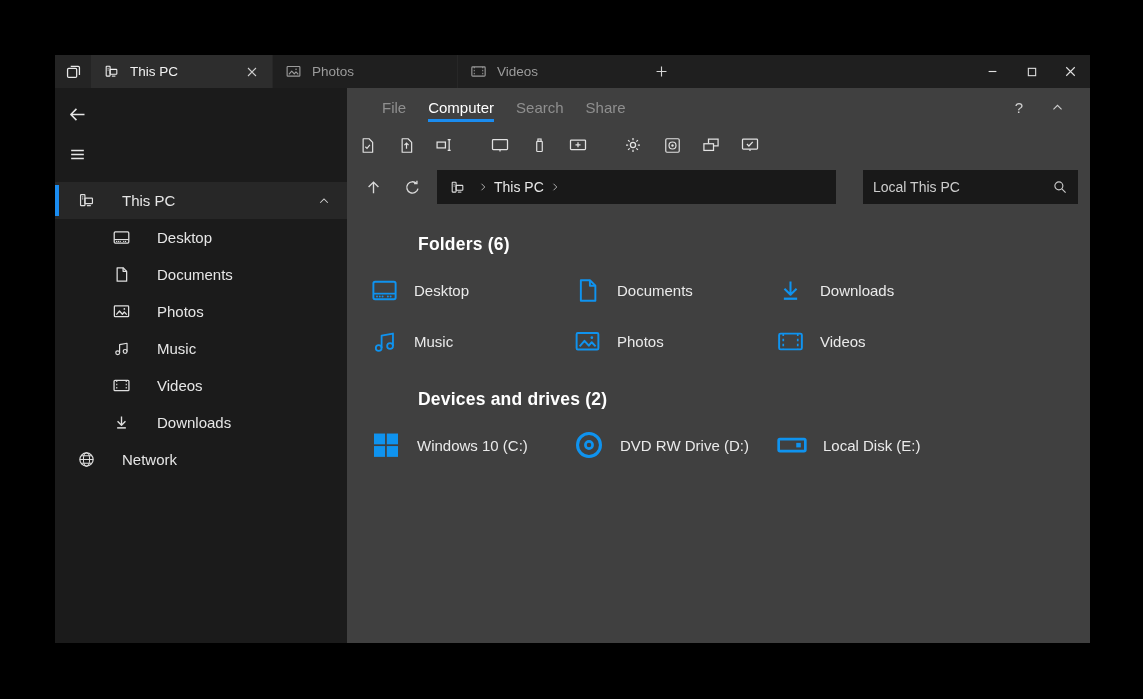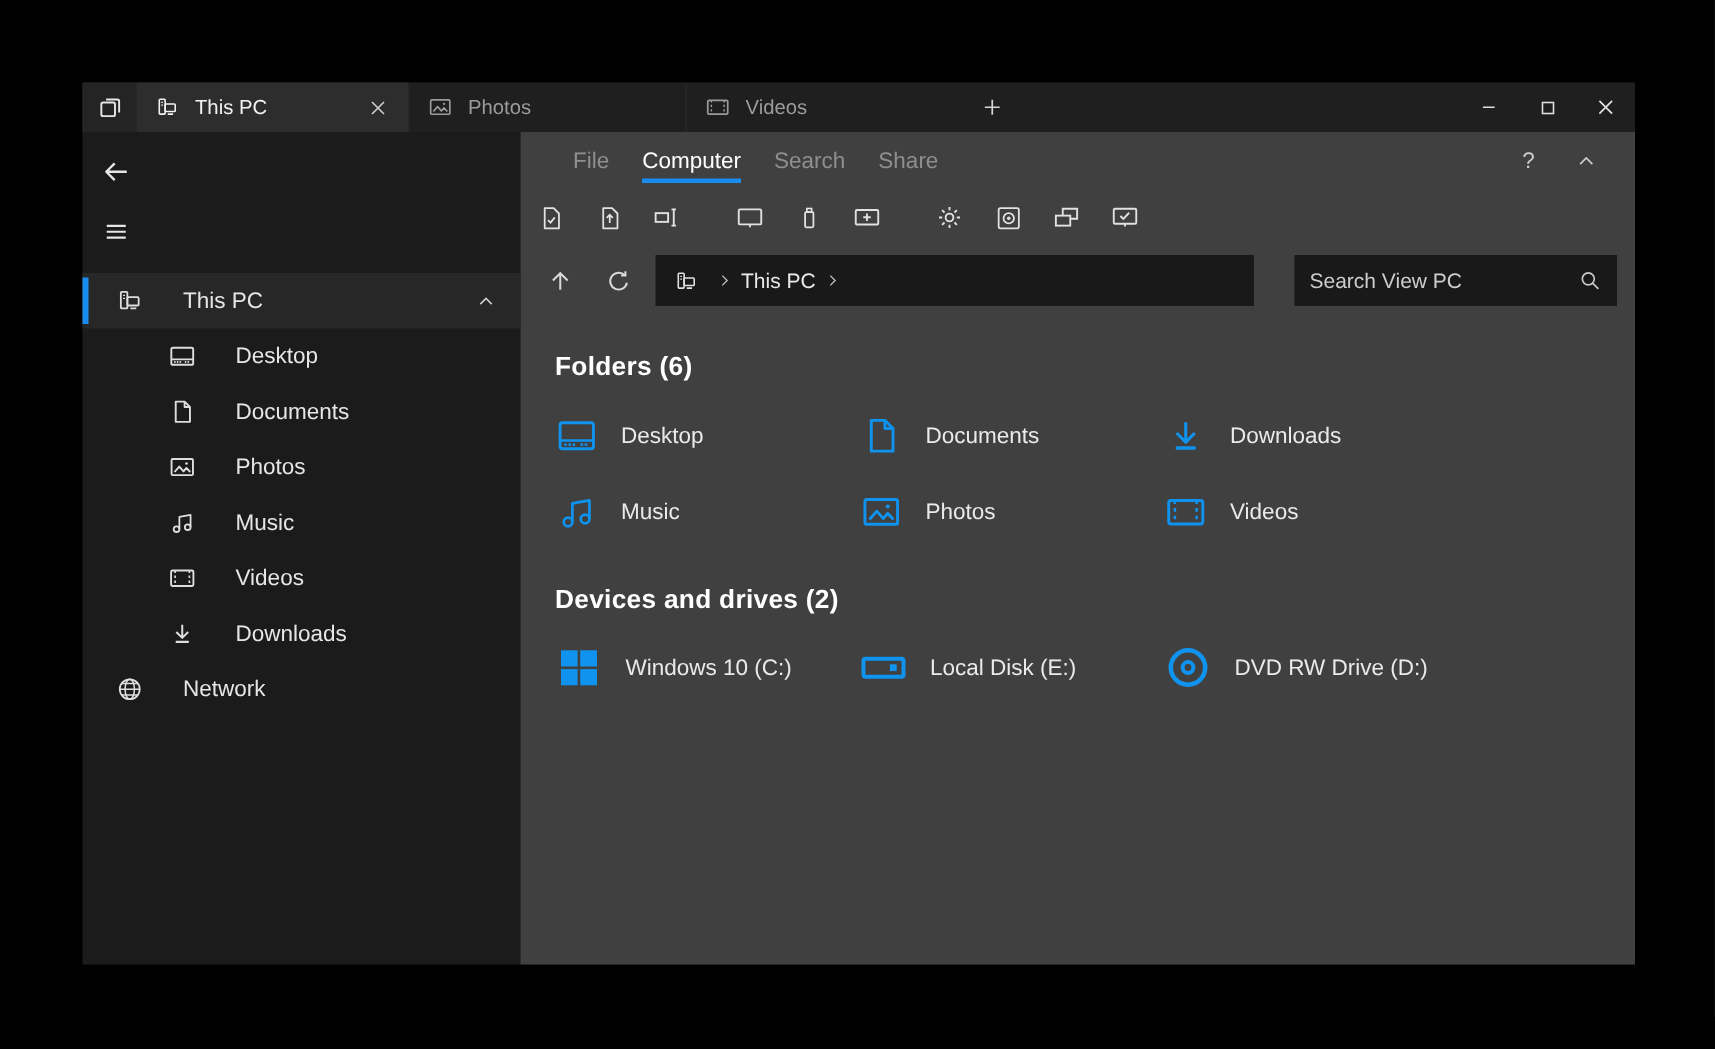--- a/index.html
+++ b/index.html
@@ -56,21 +56,21 @@
   .addressrow { height:46px; display:flex; align-items:center; padding:0 12px; }
   .addr-btn { width:28px; height:28px; display:flex; align-items:center; justify-content:center; color:#dadada; margin-right:11px; }
   .addr-field { width:399px; height:34px; background:#191919; display:flex; align-items:center; padding:0 8px; color:#e8e8e8; font-size:14px; }
   .addr-field .b-ic { width:17px; height:17px; margin:0 6px 0 4px; color:#e0e0e0; }
   .crumb-chev { width:12px; height:12px; color:#bdbdbd; margin:0 5px; }
   .search-field { margin-left:auto; width:215px; height:34px; background:#191919; display:flex; align-items:center; padding:0 10px; }
   .search-field .ph { color:#cdcdcd; font-size:14px; flex:1 1 auto; }
   .search-field .s-ic { width:16px; height:16px; color:#c9c9c9; }
 
   .content { flex:1 1 auto; padding:24px 0 0 23px; overflow:hidden; }
-  .section-title { color:#ffffff; font-size:17.5px; font-weight:700; letter-spacing:.2px; }
+  .section-title { color:#ffffff; font-size:17.5px; font-weight:700; letter-spacing:.2px;margin-left:48px; }
   .section-title.second { margin-top:30px; }
   .tile-grid { display:grid; grid-template-columns:repeat(3,203px); row-gap:15px; margin-top:17px; }
   .tile { height:36px; display:flex; align-items:center; color:#eaeaea; font-size:15px; }
   .tile .t-ic { width:29px; height:29px; color:#0f93ef; margin-right:15px; flex:0 0 auto; }
   .tile .t-ic.big { width:32px; height:32px; }
 </style>
 </head>
 <body>
 
 <svg width="0" height="0" style="position:absolute">
@@ -425,21 +425,21 @@
               </svg>
             <svg class="crumb-chev">
                 <use href="#i-chevright"></use>
               </svg>
             <span>This PC</span>
             <svg class="crumb-chev">
                 <use href="#i-chevright"></use>
               </svg>
           </div>
           <div class="search-field">
-            <span class="ph">Search View PC</span>
+            <span class="ph">Local This PC</span>
             <svg class="s-ic">
                 <use href="#i-search"></use>
               </svg>
           </div>
         </div>
 
         <div class="content">
           <div class="section-title">Folders (6)</div>
           <div class="tile-grid">
             <div class="tile">
@@ -483,29 +483,29 @@
           <div class="section-title second">Devices and drives (2)</div>
           <div class="tile-grid">
             <div class="tile">
               <svg class="t-ic big">
                   <use href="#i-windows"></use>
                 </svg>
               <span>Windows 10 (C:)</span>
             </div>
             <div class="tile">
               <svg class="t-ic big">
+                  <use href="#i-dvd"></use>
+                </svg>
+              <span>DVD RW Drive (D:)</span>
+            </div>
+            <div class="tile">
+              <svg class="t-ic big">
                   <use href="#i-disk"></use>
                 </svg>
               <span>Local Disk (E:)</span>
-            </div>
-            <div class="tile">
-              <svg class="t-ic big">
-                  <use href="#i-dvd"></use>
-                </svg>
-              <span>DVD RW Drive (D:)</span>
             </div>
           </div>
         </div>
 
       </div>
     </div>
   </div>
 </div>
 
 </body></html>

